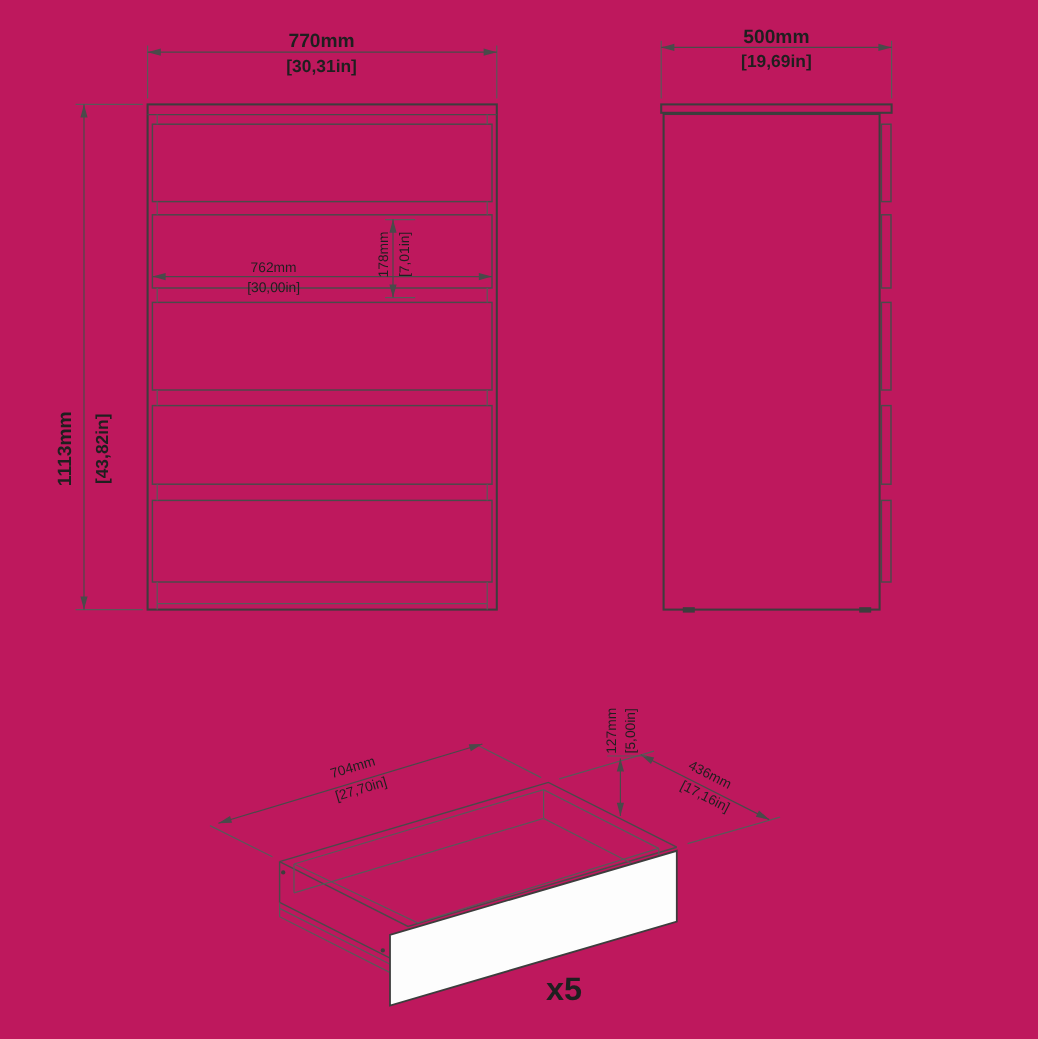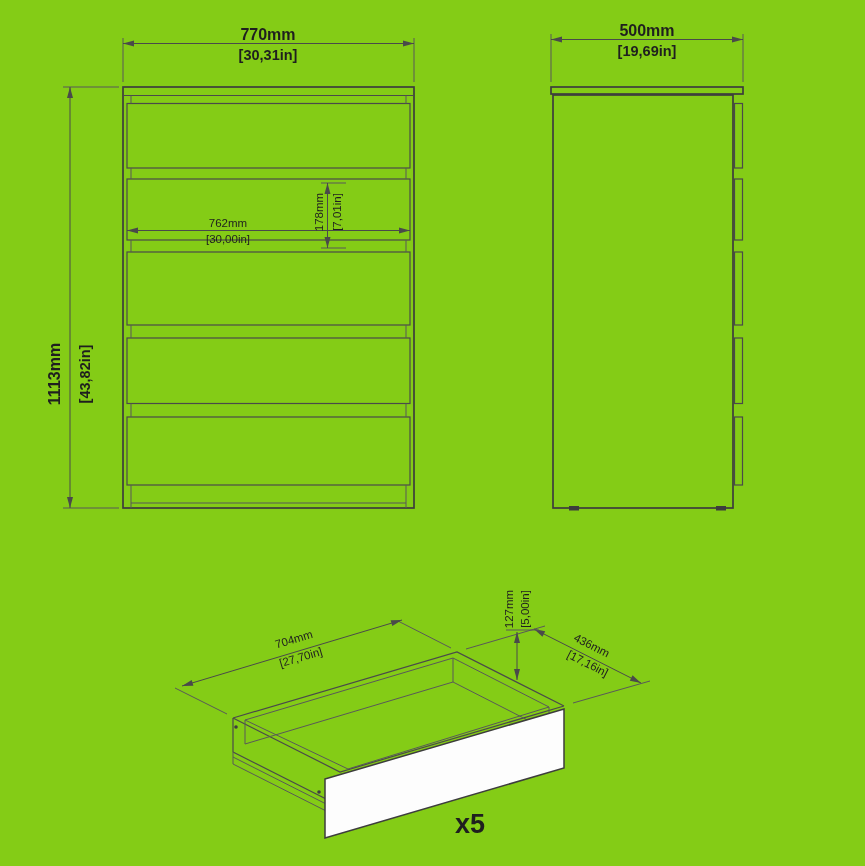--- a/index.html
+++ b/index.html
@@ -4,21 +4,21 @@
 <style>
   html, body {
     margin: 0;
     padding: 0;
     background: #ffffff;
   }
   .canvas {
     position: relative;
     width: 865px;
     height: 866px;
-    background: #84cc16;
+    background: #be185d;
     overflow: hidden;
     font-family: "Liberation Sans", sans-serif;
   }
   svg { display: block; }
   
   .heavy { fill: none; stroke: #3d3d3d; stroke-width: 1.7; }
   .med   { fill: none; stroke: #4a4a4a; stroke-width: 1.2; }
   .thin  { fill: none; stroke: #595959; stroke-width: 1;   }
   .dim   { fill: none; stroke: #4a4a4a; stroke-width: 1;   }
   .facefill { fill: #fdfdfd; stroke: #3d3d3d; stroke-width: 1.5; }

